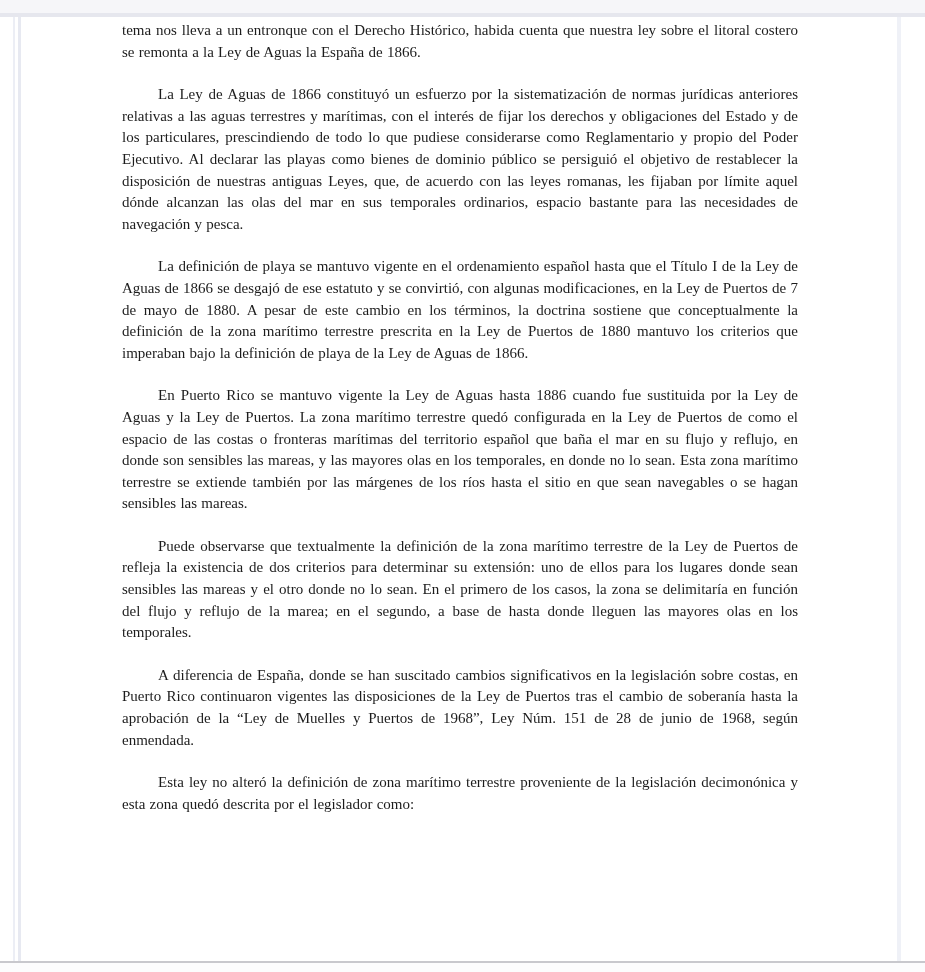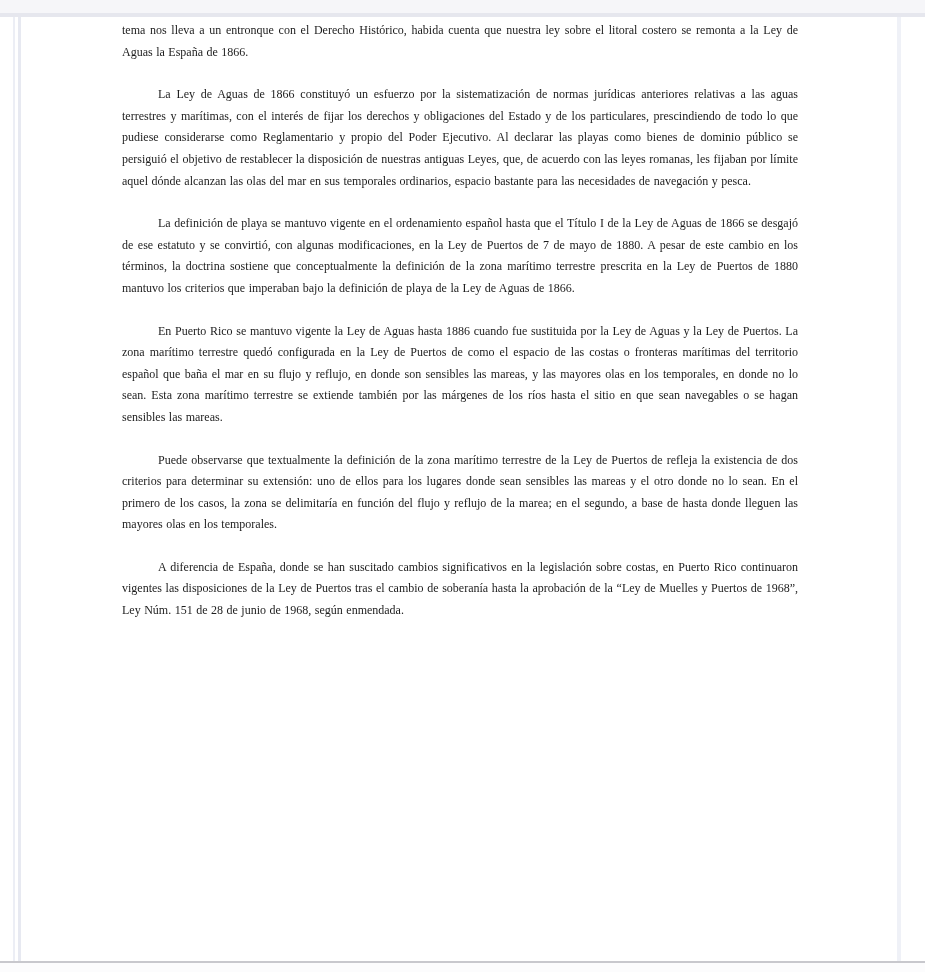--- a/index.html
+++ b/index.html
@@ -55,21 +55,21 @@
     position: absolute;
     left: 0; top: 963px; width: 925px; height: 9px;
     background: #fcfcfd;
   }
   .text-block {
     position: absolute;
     left: 122px; top: 20px; width: 676px;
   }
   .text-block p {
     margin: 0 0 21px 0;
-    font-size: 12px;
+    font-size: 15px;
     line-height: 21.6px;
     text-align: justify;
     text-indent: 36px;
     color: #1c1c1c;
     word-spacing: 0.5px;
   }
   .text-block p.no-indent {
     text-indent: 0;
   }
 </style>
@@ -86,14 +86,15 @@
   <div class="bottom-line"></div>
   <div class="bottom-strip"></div>
 
   <div class="text-block">
     <p class="no-indent">tema nos lleva a un entronque con el Derecho Histórico, habida cuenta que nuestra ley sobre el litoral costero se remonta a la Ley de Aguas  la España de 1866.</p>
     <p>La Ley de Aguas de 1866 constituyó un esfuerzo por la sistematización de normas jurídicas anteriores relativas a las aguas terrestres y marítimas, con el interés de fijar los derechos y obligaciones del Estado y de los particulares, prescindiendo de todo lo que pudiese considerarse como Reglamentario y propio del Poder Ejecutivo. Al declarar las playas como bienes de dominio público se persiguió el objetivo de restablecer la disposición de nuestras antiguas Leyes, que, de acuerdo con las leyes romanas, les fijaban por límite aquel dónde alcanzan las olas del mar en sus temporales ordinarios, espacio bastante para las necesidades de navegación y pesca.</p>
     <p>La definición de playa  se mantuvo vigente en el ordenamiento español hasta que el Título I de la Ley de Aguas de 1866 se desgajó de ese estatuto y se convirtió, con algunas modificaciones, en la Ley de Puertos de 7 de mayo de 1880.  A pesar de este cambio en los términos, la doctrina sostiene que conceptualmente la definición de la zona marítimo terrestre prescrita en la Ley de Puertos de 1880 mantuvo los criterios que imperaban bajo la definición de playa de la Ley de Aguas de 1866.</p>
     <p>En Puerto Rico se mantuvo vigente la Ley de Aguas hasta 1886 cuando fue sustituida por la Ley de Aguas y la Ley de Puertos. La zona marítimo terrestre quedó configurada en la Ley de Puertos de como el espacio de las costas o fronteras marítimas del territorio español que baña el mar en su flujo y reflujo, en donde son sensibles las mareas, y las mayores olas en los temporales, en donde no lo sean. Esta zona marítimo terrestre se extiende también por las márgenes de los ríos hasta el sitio en que sean navegables o se hagan sensibles las mareas.</p>
     <p>Puede observarse que textualmente la definición de la zona marítimo terrestre de la Ley de Puertos de refleja la existencia de dos criterios para determinar su extensión: uno de ellos para los lugares donde sean sensibles las mareas y el otro donde no lo sean. En el primero de los casos, la zona se delimitaría en función del flujo y reflujo de la marea; en el segundo, a base de hasta donde lleguen las mayores olas en los temporales.</p>
     <p>A diferencia de España, donde se han suscitado cambios significativos en la legislación sobre costas, en Puerto Rico continuaron vigentes las disposiciones de la Ley de Puertos tras el cambio de soberanía hasta la aprobación de la “Ley de Muelles y Puertos de 1968”, Ley Núm. 151 de 28 de junio de 1968, según enmendada.</p>
+    <p>Esta ley no alteró la definición de zona marítimo terrestre proveniente de la legislación decimonónica y esta zona quedó descrita por el legislador como:</p>
   </div>
 </div>
 
 </body></html>

